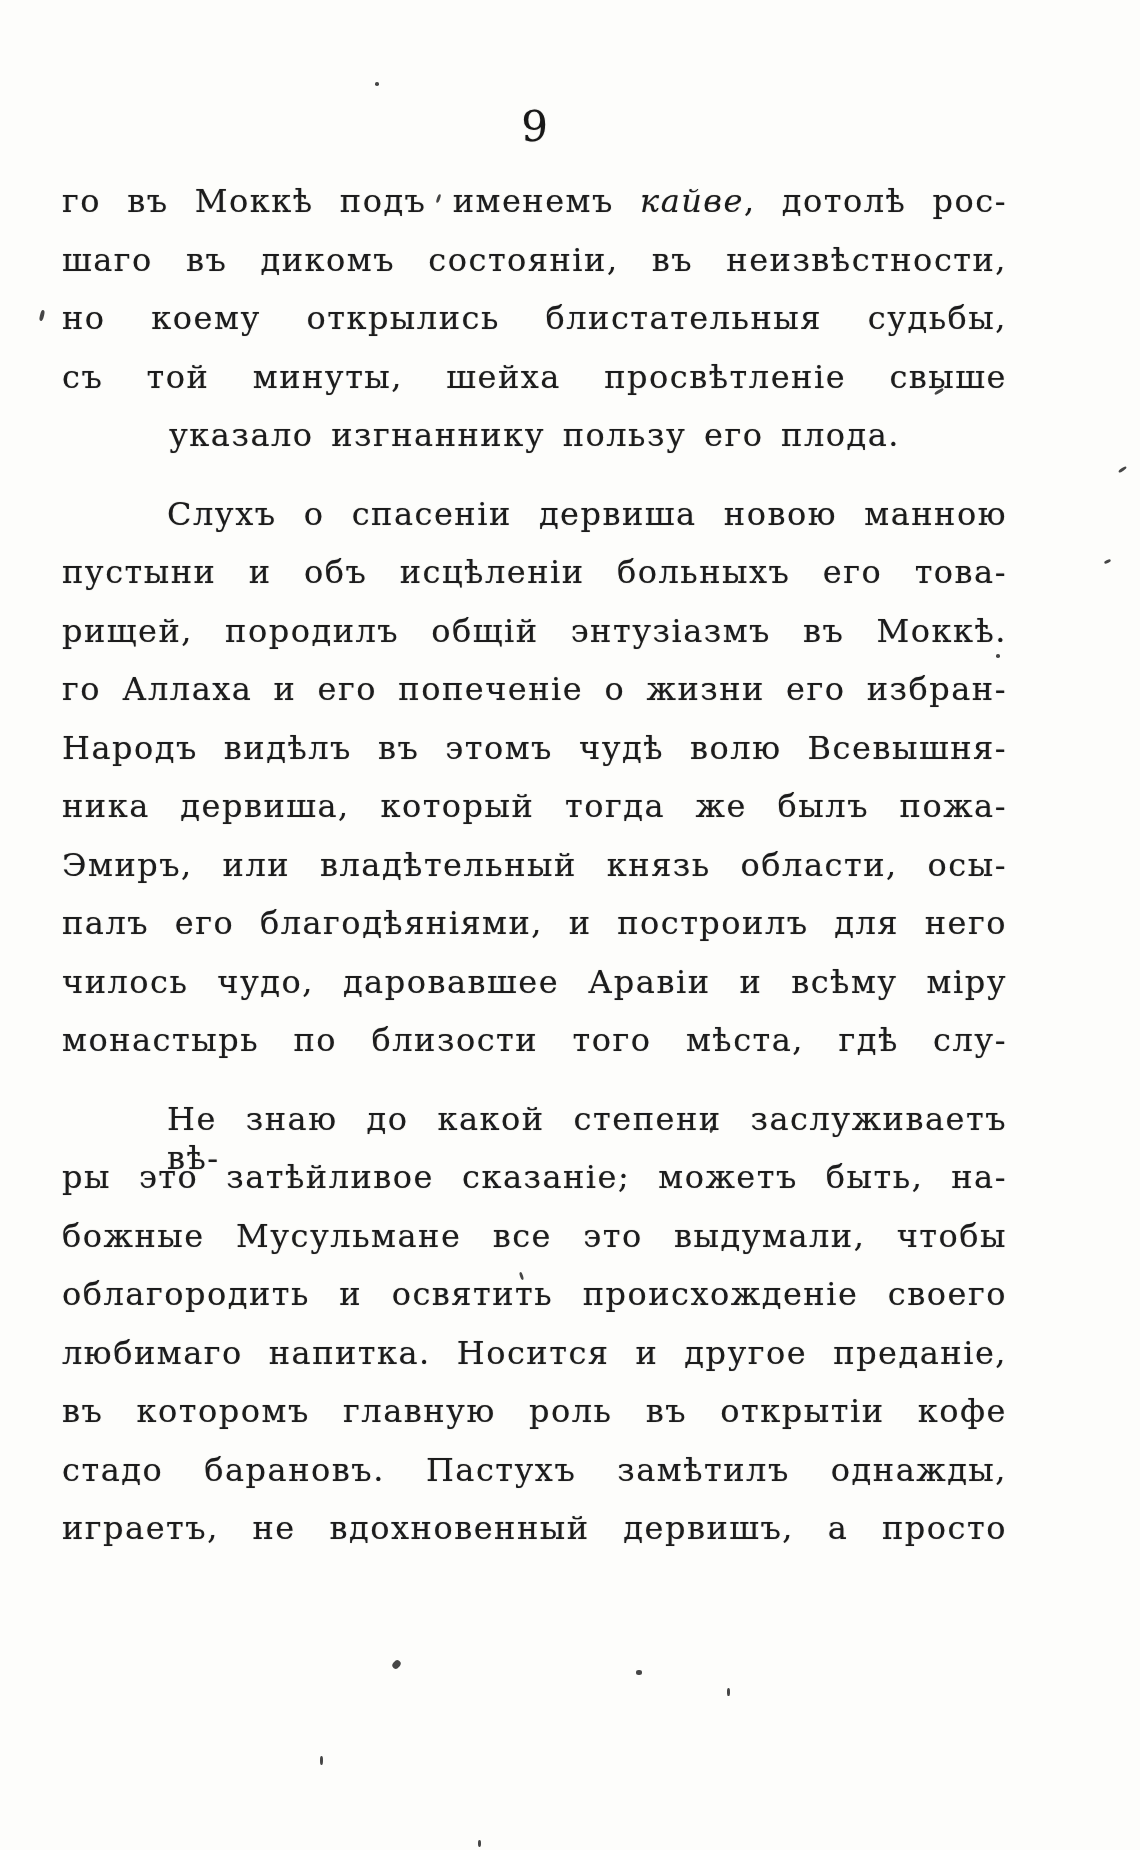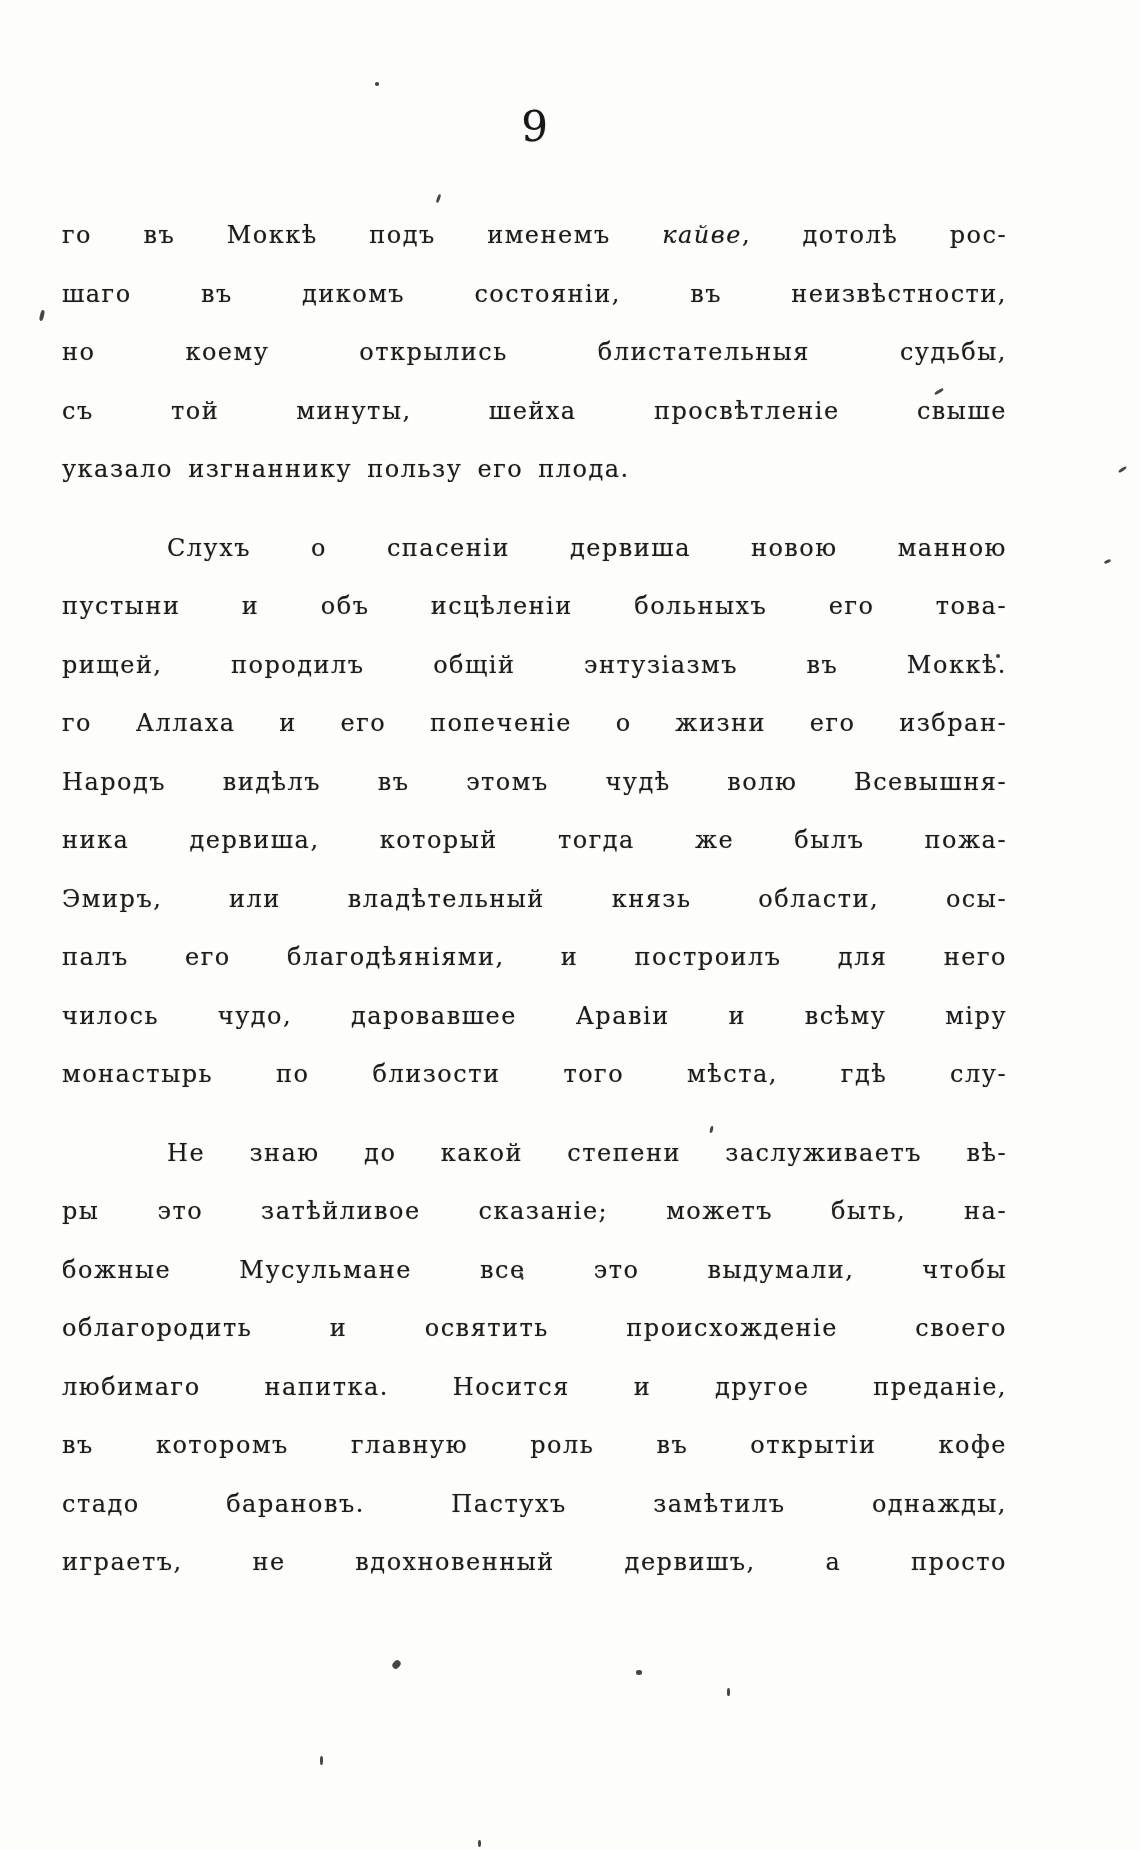--- a/index.html
+++ b/index.html
@@ -18,30 +18,30 @@
     left: 62px;
     width: 945px;
     text-align: center;
     font-size: 42px;
     line-height: 46px;
     color: #181818;
     text-shadow: 0 0 1px rgba(25,25,25,0.45);
   }
   .text-block {
     position: absolute;
-    top: 198px;
+    top: 182px;
     left: 62px;
     width: 945px;
-    font-size: 24px;
-    line-height: 75px;
+    font-size: 32px;
+    line-height: 39px;
     letter-spacing: 1.5px;
     word-spacing: 6px;
     text-shadow: 0 0 1px rgba(25,25,25,0.45);
   }
-  .line { height: 58.5px; white-space: nowrap; }
+  .line { height: 58.5px; white-space: nowrap; text-align: center; }
   .line.just { white-space: normal; text-align: justify; text-align-last: justify; }
   .line.indent { padding-left: 105px; margin-top: 20px; }
   .it { font-style: italic; }
   .speck {
     position: absolute;
     background: #262626;
     border-radius: 45%;
     opacity: 0.85;
   }
 </style>

